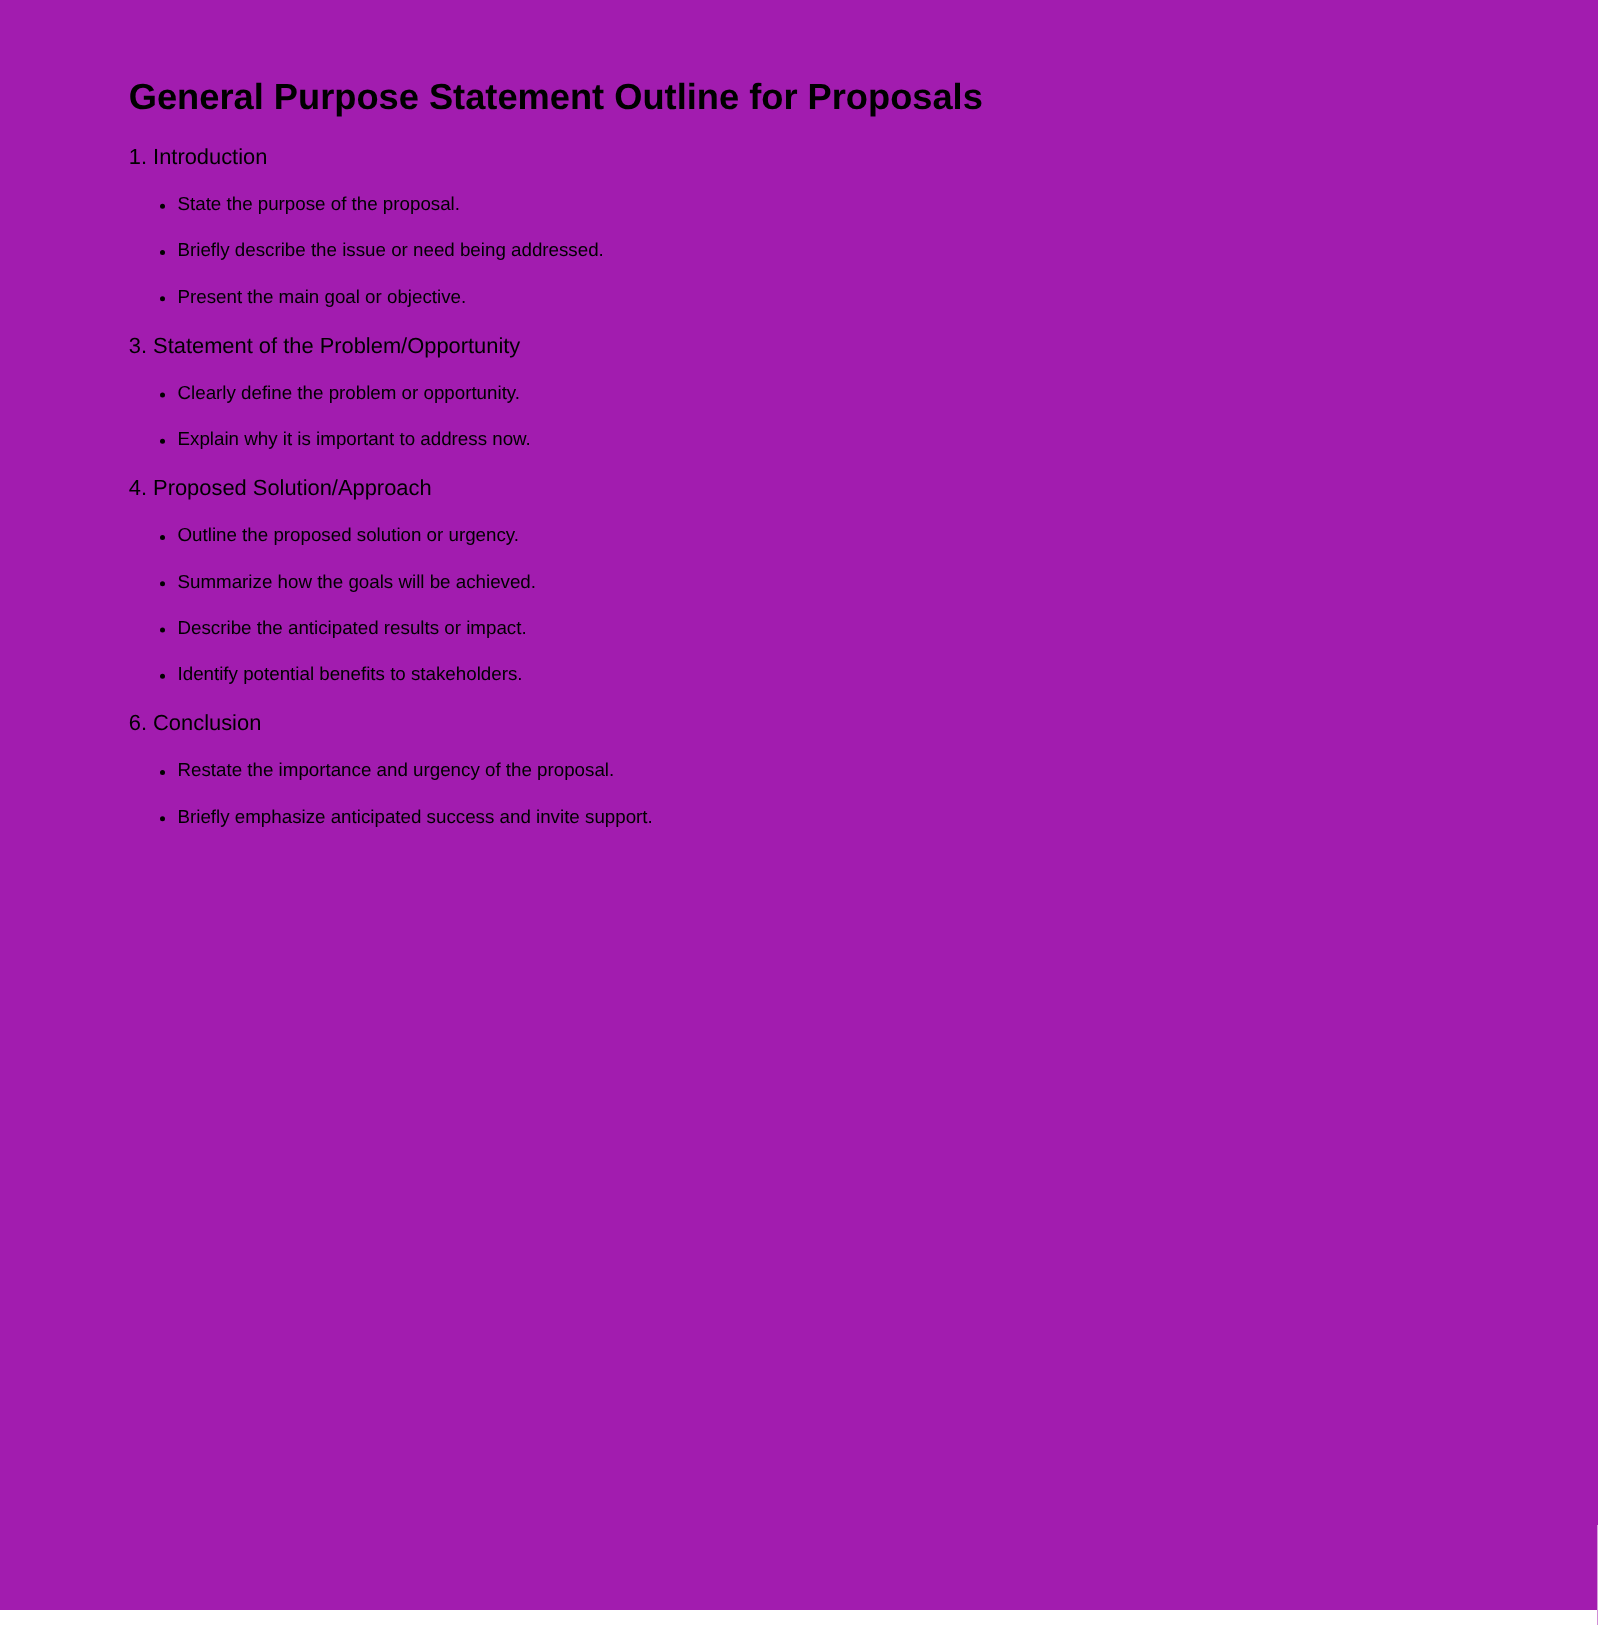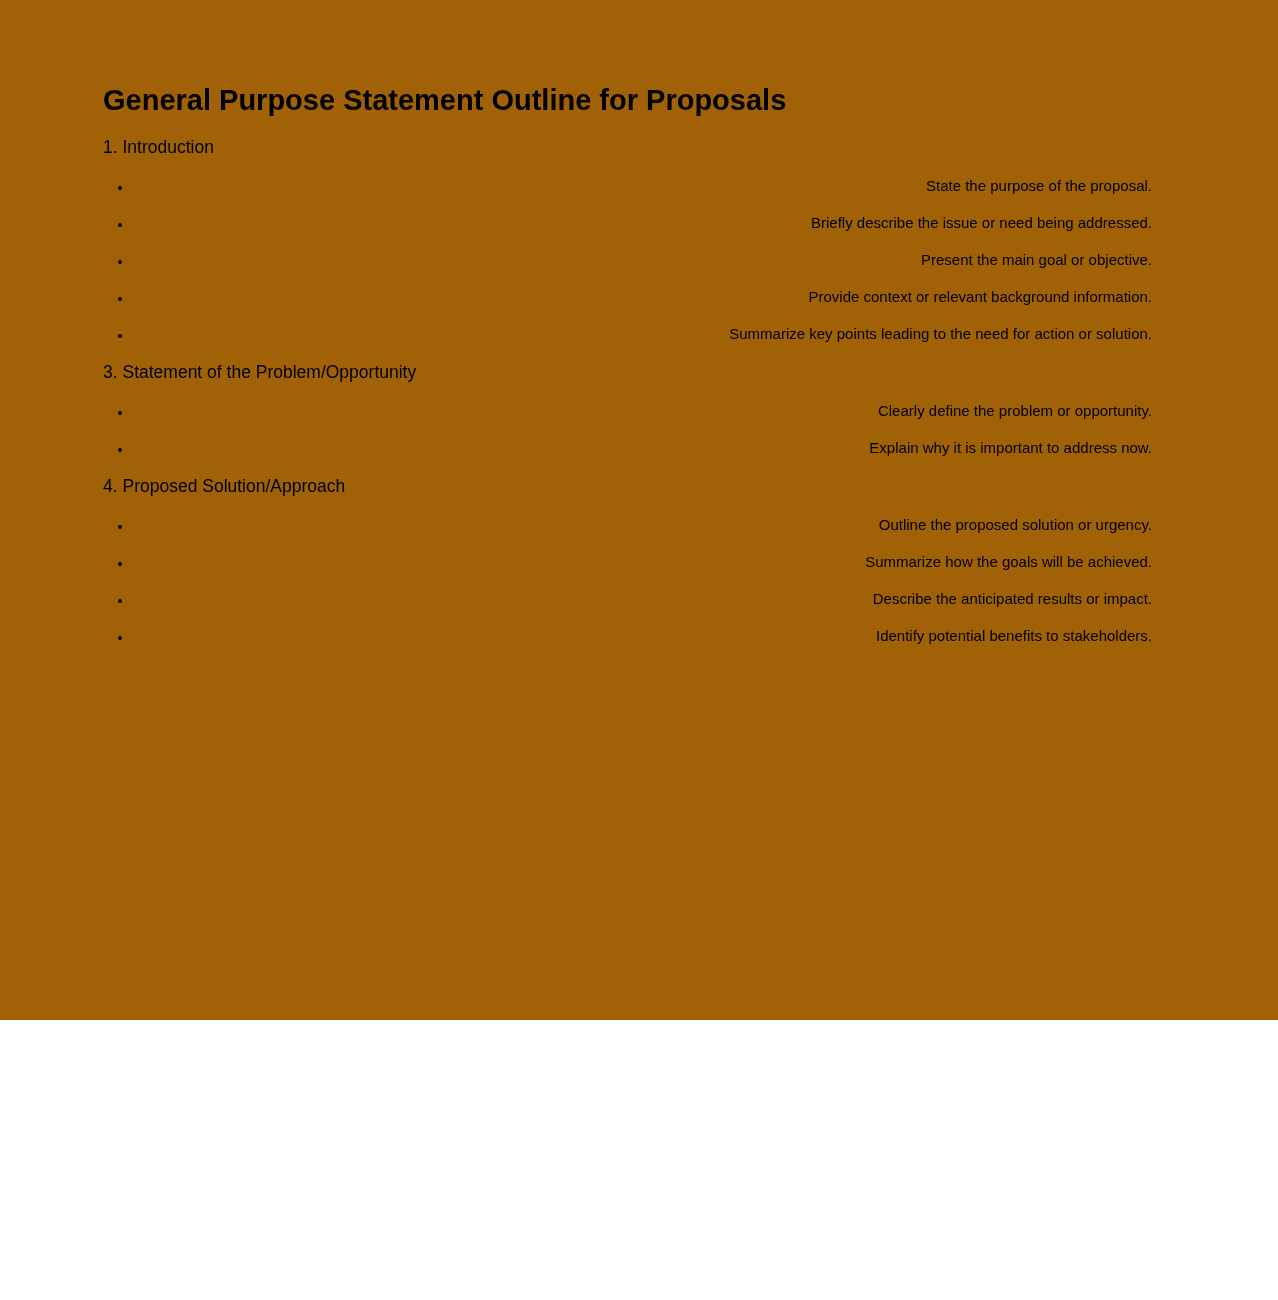--- a/index.html
+++ b/index.html
@@ -5,44 +5,43 @@
   html, body {
     margin: 0;
     padding: 0;
     background: #ffffff;
     color: #000000;
     font-family: "Liberation Sans", sans-serif;
   }
   .page {
     position: relative;
     width: 1278px;
-    height: 1020px;
+    height: 1288px;
     box-sizing: border-box;
-    padding: 84px 120px 0 103px;
-    background: #a16207;
+    padding: 62px 120px 0 103px;
+    background: #a21caf;
     overflow: hidden;
   }
   h1.doc-title {
     font-size: 29px;
     font-weight: bold;
     line-height: 33px;
     margin: 0 0 19px 0;
     letter-spacing: 0;
   }
   h3.section-heading {
     font-size: 17.5px;
     font-weight: normal;
     line-height: 22px;
     margin: 17px 0 18px 0;
   }
   ul.bullet-list {
-    margin: 6px;
+    margin: 16px;
     padding: 0 0 0 23px;
     list-style: disc outside;
-    text-align: right;
   }
   ul.bullet-list li {
     font-size: 15px;
     line-height: 20px;
     margin: 0 0 17px 0;
   }
   ul.bullet-list li::marker {
     font-size: 12px;
   }
 </style>
@@ -54,24 +53,20 @@
   <div id="sections-root">
       <section>
         <h3 class="section-heading">1. Introduction</h3>
         <ul class="bullet-list">
           <li>State the purpose of the proposal.</li>
           <li>Briefly describe the issue or need being addressed.</li>
           <li>Present the main goal or objective.</li>
         </ul>
       </section>
       <section>
-        <ul class="bullet-list">
-          <li>Provide context or relevant background information.</li>
-          <li>Summarize key points leading to the need for action or solution.</li>
-        </ul>
       </section>
       <section>
         <h3 class="section-heading">3. Statement of the Problem/Opportunity</h3>
         <ul class="bullet-list">
           <li>Clearly define the problem or opportunity.</li>
           <li>Explain why it is important to address now.</li>
         </ul>
       </section>
       <section>
         <h3 class="section-heading">4. Proposed Solution/Approach</h3>
@@ -79,14 +74,21 @@
           <li>Outline the proposed solution or urgency.</li>
           <li>Summarize how the goals will be achieved.</li>
         </ul>
       </section>
       <section>
         <ul class="bullet-list">
           <li>Describe the anticipated results or impact.</li>
           <li>Identify potential benefits to stakeholders.</li>
         </ul>
       </section>
+      <section>
+        <h3 class="section-heading">6. Conclusion</h3>
+        <ul class="bullet-list">
+          <li>Restate the importance and urgency of the proposal.</li>
+          <li>Briefly emphasize anticipated success and invite support.</li>
+        </ul>
+      </section>
     </div>
 </div>
 
 </body></html>

